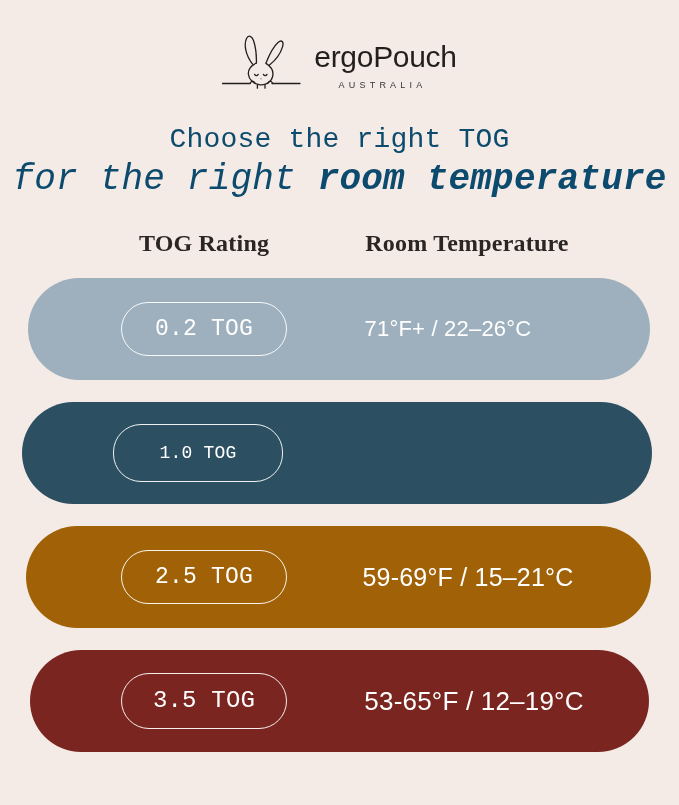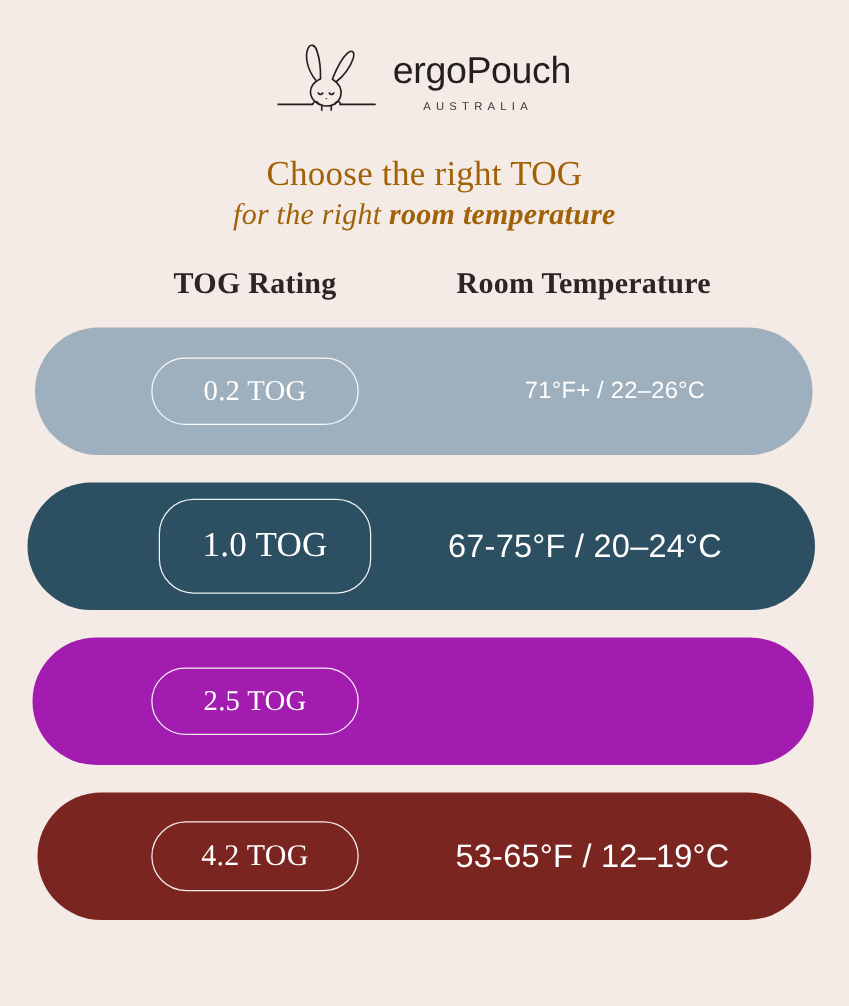--- a/index.html
+++ b/index.html
@@ -51,31 +51,31 @@
     color: #3b3634;
     letter-spacing: 4.2px;
     margin-top: -10px;
     margin-left: 86px;
   }
 
   
   .headline {
     text-align: center;
     margin-top: 32px;
-    color: #a16207;
-    font-family: Liberation Serif, serif;
+    color: #0c4a6e;
+    font-family: Liberation Mono, monospace;
   }
   .headline-line1 {
     font-size: 28px;
     font-weight: 400;
     line-height: 1.25;
     letter-spacing: 0.2px;
   }
   .headline-line2 {
-    font-size: 24px;
+    font-size: 36px;
     font-style: italic;
     font-weight: 400;
     line-height: 1.3;
     letter-spacing: 0.2px;
   }
   .headline-line2 b {
     font-weight: 700;
     font-style: italic;
   }
 
@@ -105,56 +105,56 @@
   }
   .band {
     position: relative;
     height: 102px;
     border-radius: 51px;
     margin-bottom: 22px;
     display: block;
   }
   .band-1 { background: #9eb0bd; margin-left: 28px; margin-right: 29px; }
   .band-2 { background: #2c4f61; margin-left: 22px; margin-right: 27px; }
-  .band-3 { background: #a21caf; margin-left: 26px; margin-right: 28px; }
+  .band-3 { background: #a16207; margin-left: 26px; margin-right: 28px; }
   .band-4 { background: #7b2520; margin-left: 30px; margin-right: 30px; margin-bottom: 0; }
 
   .tog-pill {
     position: absolute;
     top: 50%;
     transform: translate(-50%, -50%);
     border: 1.6px solid rgba(255,255,255,0.92);
     border-radius: 28px;
     box-sizing: border-box;
     display: flex;
     align-items: center;
     justify-content: center;
     color: #ffffff;
-    font-family: Liberation Serif, serif;
+    font-family: Liberation Mono, monospace;
     font-size: 23px;
     font-weight: 400;
     letter-spacing: 0.2px;
     white-space: nowrap;
   }
   .band-1 .tog-pill { left: 176px; width: 166px; height: 54px; }
-  .band-2 .tog-pill { left: 190px; width: 170px; height: 76px; font-size: 28px; }
+  .band-2 .tog-pill { left: 176px; width: 170px; height: 58px; font-size: 18px; }
   .band-3 .tog-pill { left: 178px; width: 166px; height: 54px; }
   .band-4 .tog-pill { left: 174px; width: 166px; height: 56px; font-size: 24px; }
 
   .temp-text {
     position: absolute;
     top: 50%;
     transform: translate(-50%, -50%);
     color: #ffffff;
     font-family: "Liberation Sans", sans-serif;
     font-weight: 400;
     white-space: nowrap;
     letter-spacing: 0.2px;
   }
-  .band-1 .temp-text { left: 464px; font-size: 19px; }
+  .band-1 .temp-text { left: 420px; font-size: 22px; }
   .band-2 .temp-text { left: 446px; font-size: 26px; }
   .band-3 .temp-text { left: 442px; font-size: 25px; }
   .band-4 .temp-text { left: 444px; font-size: 26px; }
 </style>
 </head>
 <body>
 
 <div class="logo-block">
   <div class="logo-row">
     <svg class="bunny-mark" viewBox="0 0 86 58" fill="none" stroke="#231f1d" stroke-width="1.3" stroke-linecap="round" stroke-linejoin="round">
@@ -196,25 +196,25 @@
 
 <div class="bands">
 
   <div class="band band-1">
     <div class="tog-pill">0.2 TOG</div>
     <div class="temp-text">71°F+ / 22–26°C</div>
   </div>
 
   <div class="band band-2">
     <div class="tog-pill">1.0 TOG</div>
-    <div class="temp-text">67-75°F / 20–24°C</div>
   </div>
 
   <div class="band band-3">
     <div class="tog-pill">2.5 TOG</div>
+    <div class="temp-text">59-69°F / 15–21°C</div>
   </div>
 
   <div class="band band-4">
-    <div class="tog-pill">4.2 TOG</div>
+    <div class="tog-pill">3.5 TOG</div>
     <div class="temp-text">53-65°F / 12–19°C</div>
   </div>
 
 </div>
 
 </body></html>

